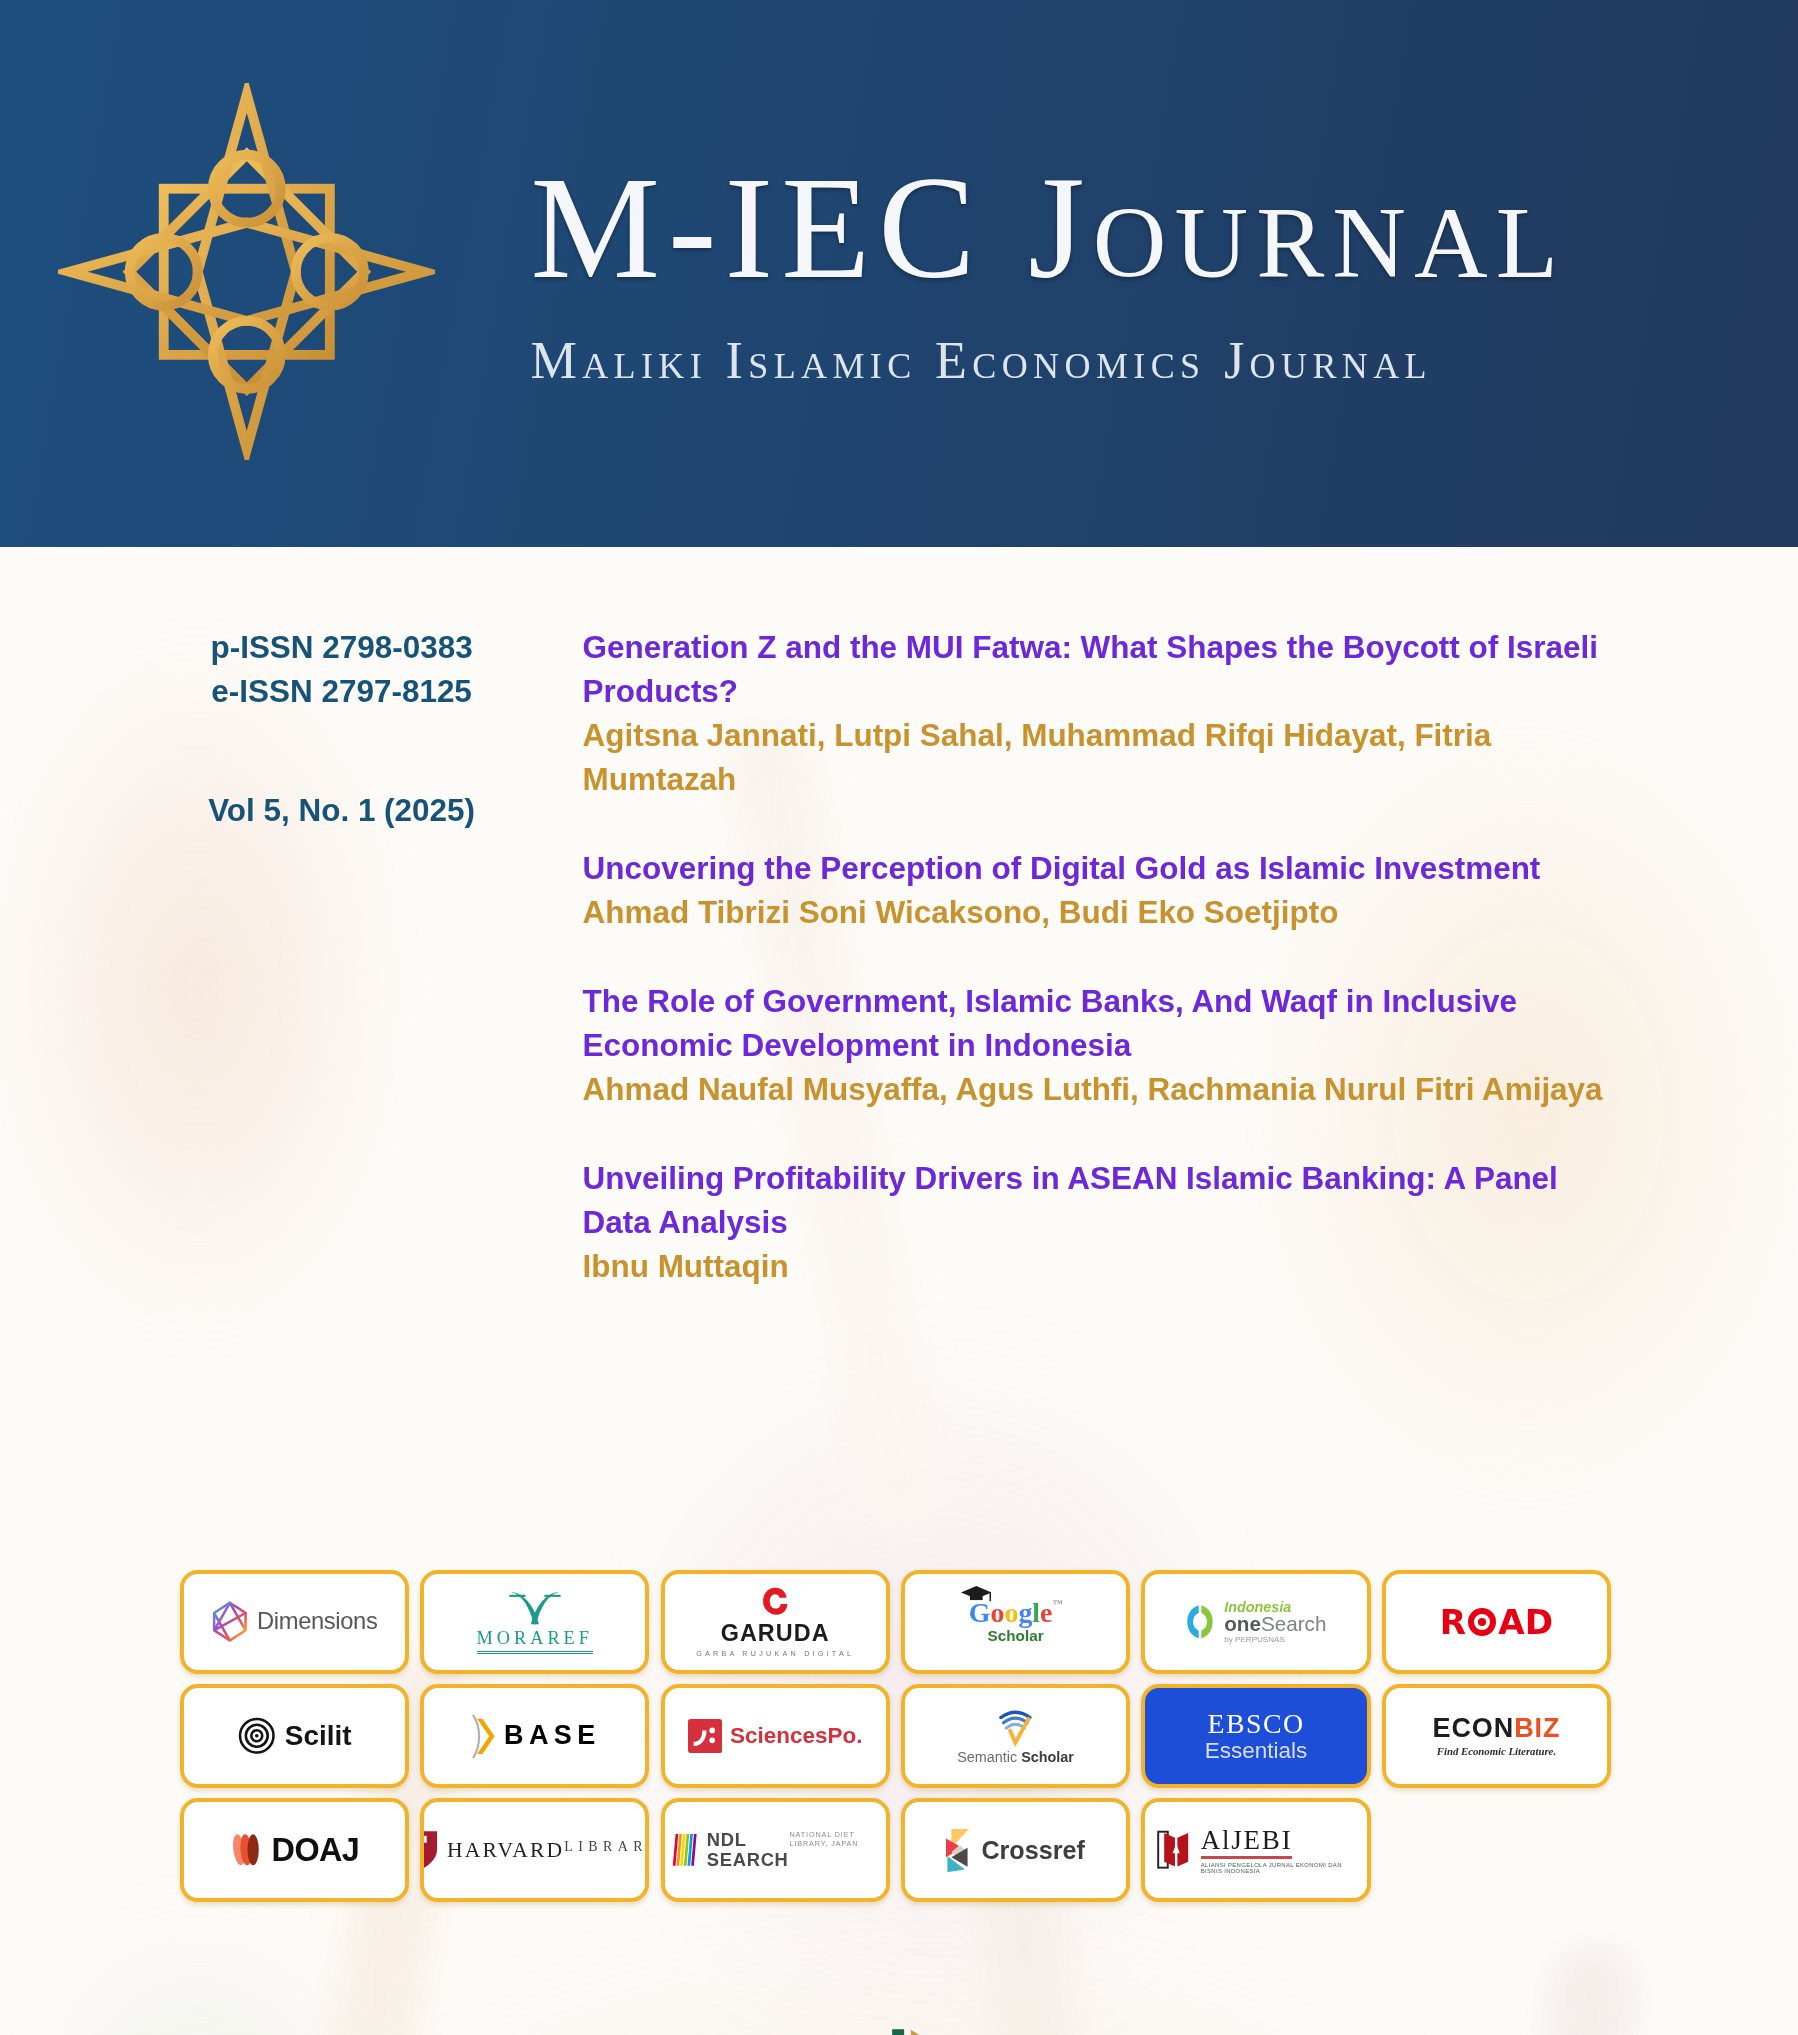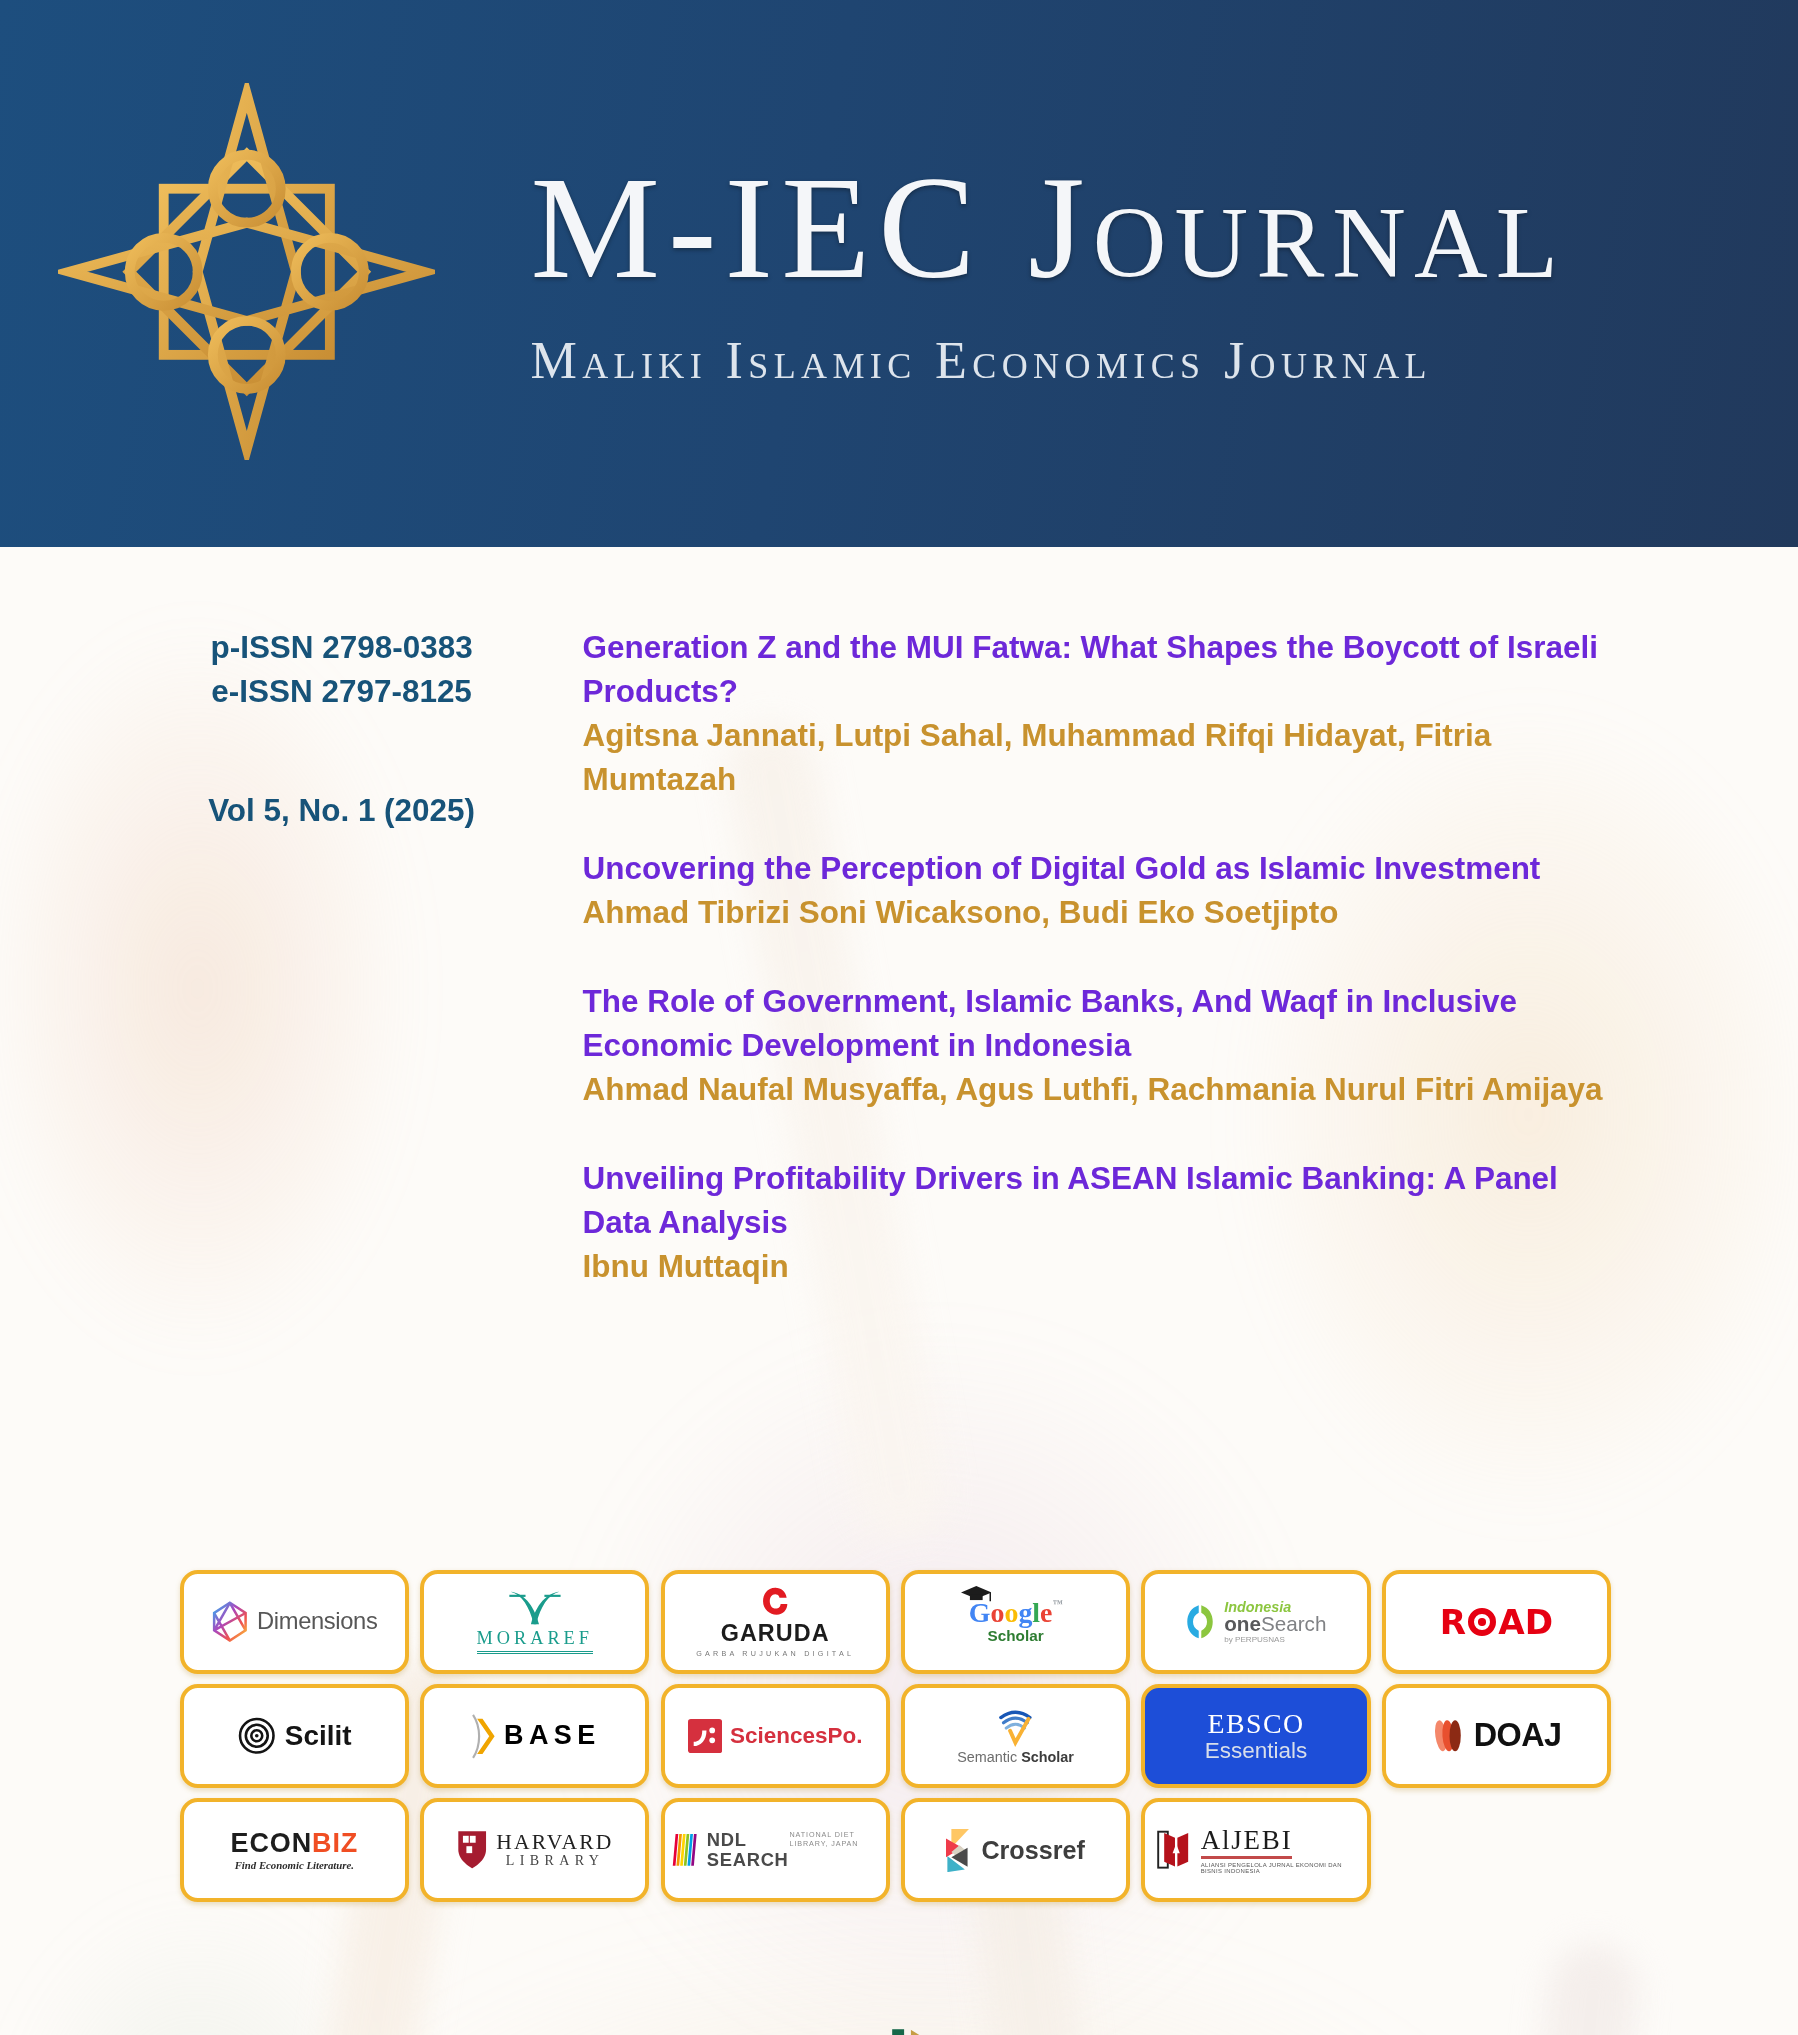--- a/index.html
+++ b/index.html
@@ -265,42 +265,42 @@
         </g>
       </svg>
       <span class="sem-line"><span>Semantic</span>&nbsp;<b>Scholar</b></span>
     </div>
 
     <div class="card col ebsco">
       <span class="ebsco-1">EBSCO</span>
       <span class="ebsco-2">Essentials</span>
     </div>
 
+    <div class="card col">
+      <span class="econ-word"><span class="econ">ECON</span><span class="biz">BIZ</span></span>
+      <span class="econ-tag">Find Economic Literature.</span>
+    </div>
+
     <div class="card">
       <svg viewBox="0 0 24 28" style="width:1.9vw;height:2.2vw">
         <ellipse cx="7" cy="14" rx="4" ry="11" fill="#f4876a" transform="rotate(-8 7 14)"></ellipse>
         <ellipse cx="12" cy="14" rx="4" ry="11" fill="#e8502f" transform="rotate(-4 12 14)"></ellipse>
         <ellipse cx="17" cy="14" rx="4" ry="11" fill="#8c2a14"></ellipse>
       </svg>
       <span class="doaj-label">DOAJ</span>
-    </div>
-
-    <div class="card col">
-      <span class="econ-word"><span class="econ">ECON</span><span class="biz">BIZ</span></span>
-      <span class="econ-tag">Find Economic Literature.</span>
     </div>
 
     <div class="card">
       <svg viewBox="0 0 28 34" style="width:1.8vw;height:2.3vw">
         <path d="M2 1 H26 V17 C26 27 14 33 14 33 C14 33 2 27 2 17 Z" fill="#a51c30"></path>
         <rect x="6" y="5" width="5" height="6" fill="#fff"></rect>
         <rect x="12" y="5" width="5" height="6" fill="#fff"></rect>
         <rect x="9" y="14" width="5" height="6" fill="#fff"></rect>
       </svg>
-      <span style="display:flex;flex-direction:column;align-items:center">
+      <span style="display:flex;flex-direction:row;align-items:flex-start">
         <span class="harv-1">HARVARD</span>
         <span class="harv-2">LIBRARY</span>
       </span>
     </div>
 
     <div class="card">
       <svg viewBox="0 0 22 28" style="width:1.5vw;height:2.1vw">
         <g transform="skewX(-5)">
           <rect x="3" y="1" width="2.2" height="26" fill="#e60039"></rect>
           <rect x="6" y="1" width="2.2" height="26" fill="#f39800"></rect>

